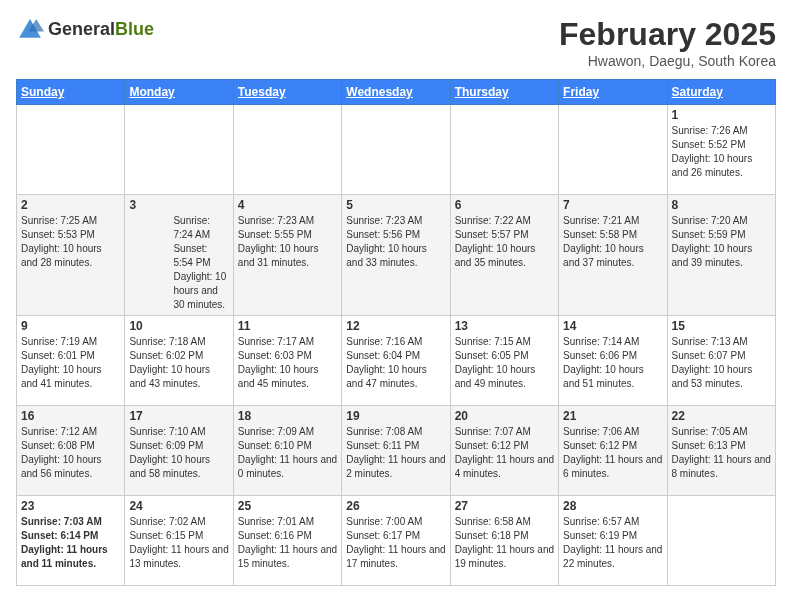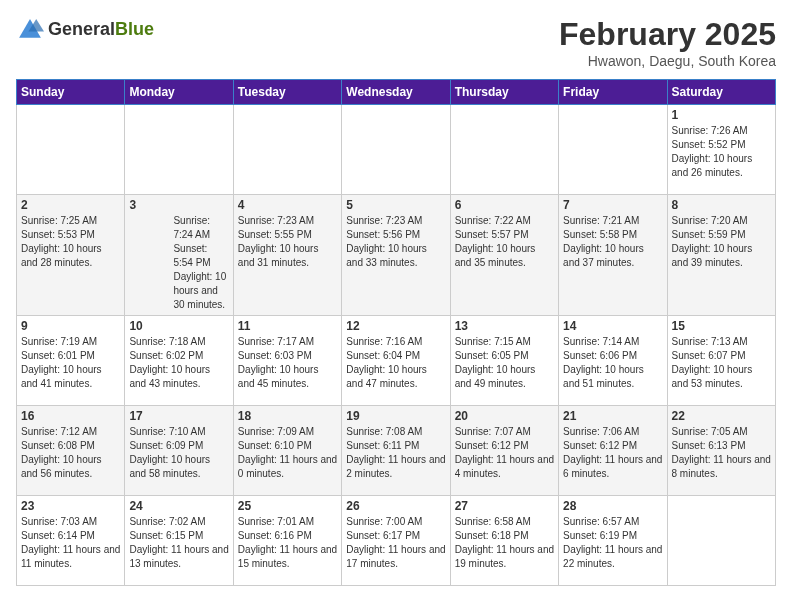--- a/index.html
+++ b/index.html
@@ -83,21 +83,21 @@
     .day-info {
       color: #333;
       font-size: 10px;
       line-height: 1.4;
     }
     .empty-cell {
       background: #f9f9f9;
     }
     tr:nth-child(odd) td { background: #ffffff; }
     tr:nth-child(even) td { background: #f4f4f4; }
-    .calendar thead tr th { background: #4c1d95; }
+    .calendar thead tr th { background: #3b82f6; text-decoration: underline; }
   </style>
 </head>
 <body>
 
 <div class="header">
   <div class="logo">
     <svg class="logo-icon" viewBox="0 0 36 36">
       <polygon points="18,4 32,28 4,28" fill="#4a90d9"></polygon>
       <polygon points="26,4 36,20 16,20" fill="#2a6cb0" opacity="0.7"></polygon>
     </svg>
@@ -267,21 +267,21 @@
         <td>
           <div class="day-num">22</div>
           <div class="day-info" style="white-space: pre-line;">Sunrise: 7:05 AM
 Sunset: 6:13 PM
 Daylight: 11 hours and 8 minutes.</div>
         </td>
       </tr>
       <tr>
         <td>
           <div class="day-num">23</div>
-          <div class="day-info" style="white-space: pre-line;">Sunrise: 7:03 AM
+          <div class="day-info" style="white-space: pre-line; font-weight: bold;">Sunrise: 7:03 AM
 Sunset: 6:14 PM
 Daylight: 11 hours and 11 minutes.</div>
         </td>
         <td>
           <div class="day-num">24</div>
           <div class="day-info" style="white-space: pre-line;">Sunrise: 7:02 AM
 Sunset: 6:15 PM
 Daylight: 11 hours and 13 minutes.</div>
         </td>
         <td>

